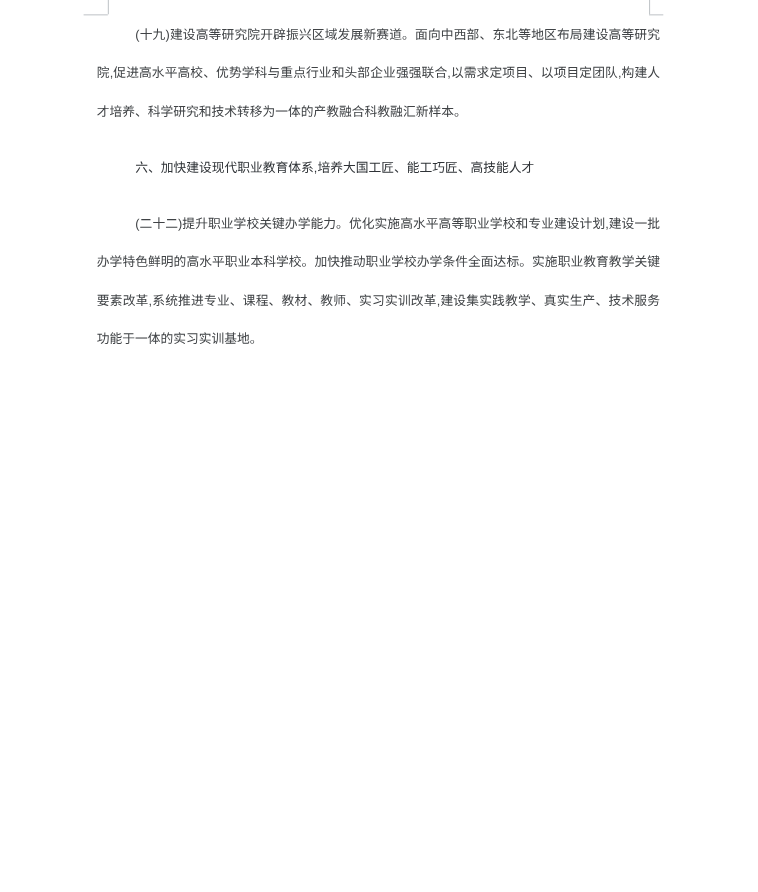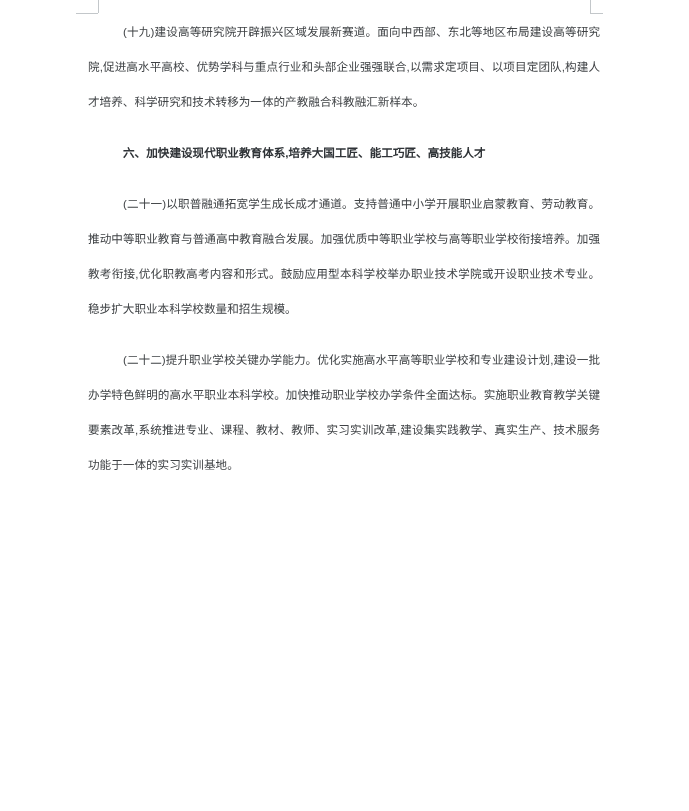--- a/index.html
+++ b/index.html
@@ -55,34 +55,33 @@
   .content p {
     margin: 0 0 16px 0;
     text-indent: 35px;
     font-weight: 400;
   }
   .content h2 {
     margin: 0 0 16px 0;
     text-indent: 35px;
     font-size: 11.6px;
     line-height: 35px;
-    font-weight: 700;
+    font-weight: 400;
     color: #2f3337;
   }
 </style>
 </head>
 <body>
 
 <div class="page">
 
   <div class="mark mark-h mark-left-h"></div>
   <div class="mark mark-v mark-left-v"></div>
   <div class="mark mark-h mark-right-h"></div>
   <div class="mark mark-v mark-right-v"></div>
 
   <article class="content" id="doc-content">
       <p>(十九)建设高等研究院开辟振兴区域发展新赛道。面向中西部、东北等地区布局建设高等研究院,促进高水平高校、优势学科与重点行业和头部企业强强联合,以需求定项目、以项目定团队,构建人才培养、科学研究和技术转移为一体的产教融合科教融汇新样本。</p>
       <h2>六、加快建设现代职业教育体系,培养大国工匠、能工巧匠、高技能人才</h2>
-      <p>(二十一)以职普融通拓宽学生成长成才通道。支持普通中小学开展职业启蒙教育、劳动教育。推动中等职业教育与普通高中教育融合发展。加强优质中等职业学校与高等职业学校衔接培养。加强教考衔接,优化职教高考内容和形式。鼓励应用型本科学校举办职业技术学院或开设职业技术专业。稳步扩大职业本科学校数量和招生规模。</p>
       <p>(二十二)提升职业学校关键办学能力。优化实施高水平高等职业学校和专业建设计划,建设一批办学特色鲜明的高水平职业本科学校。加快推动职业学校办学条件全面达标。实施职业教育教学关键要素改革,系统推进专业、课程、教材、教师、实习实训改革,建设集实践教学、真实生产、技术服务功能于一体的实习实训基地。</p>
     </article>
 
 </div>
 
 </body></html>

